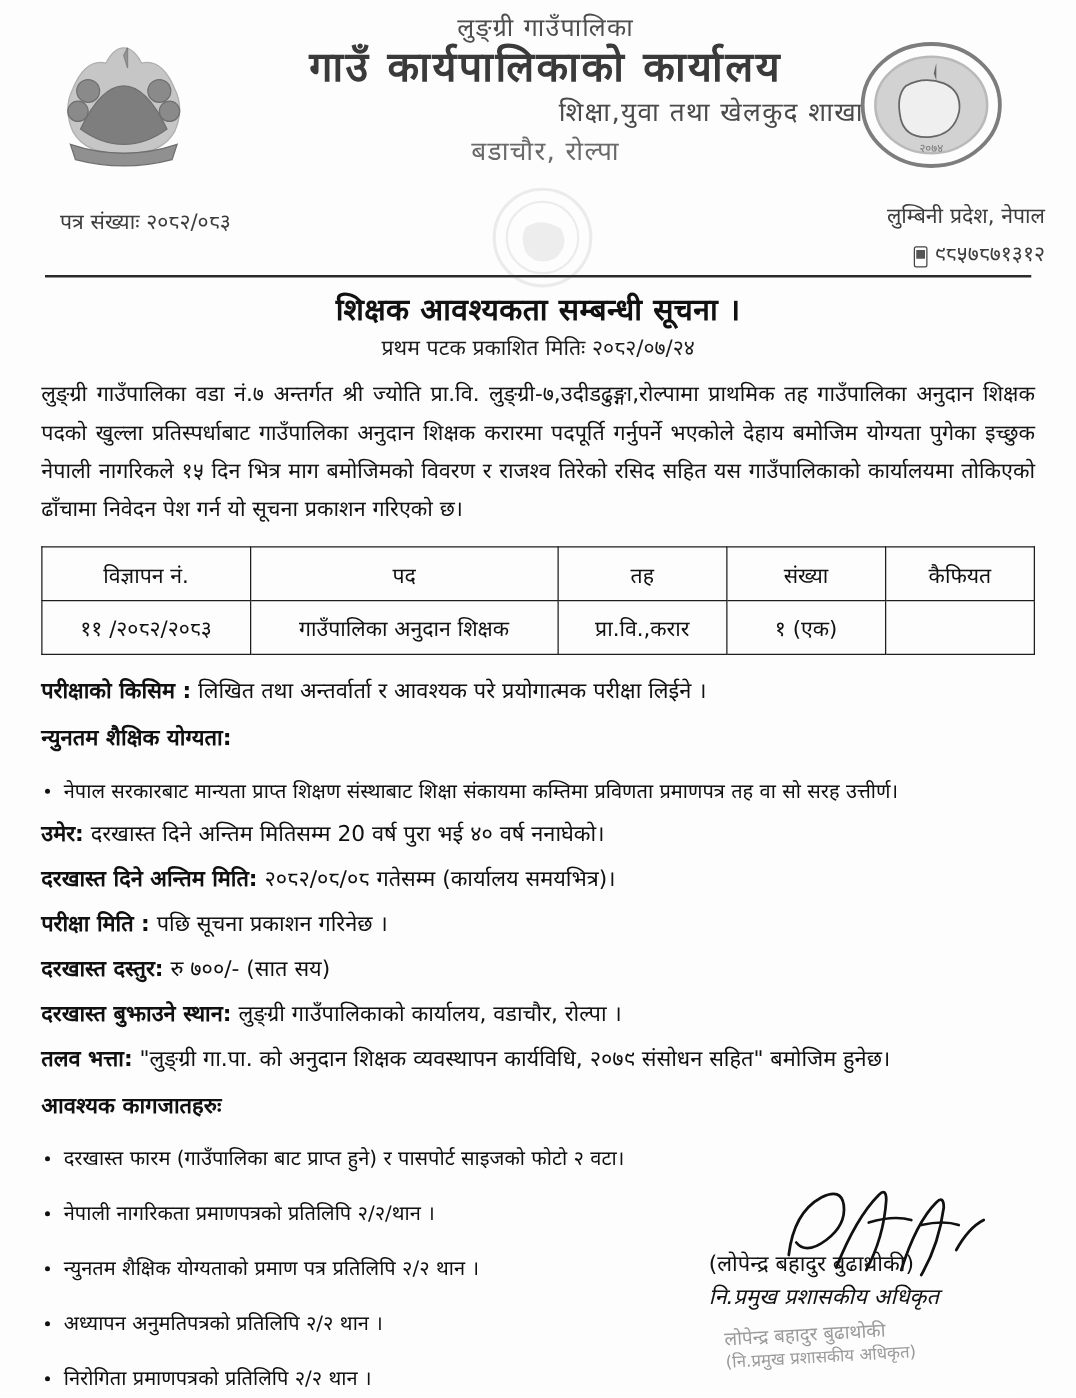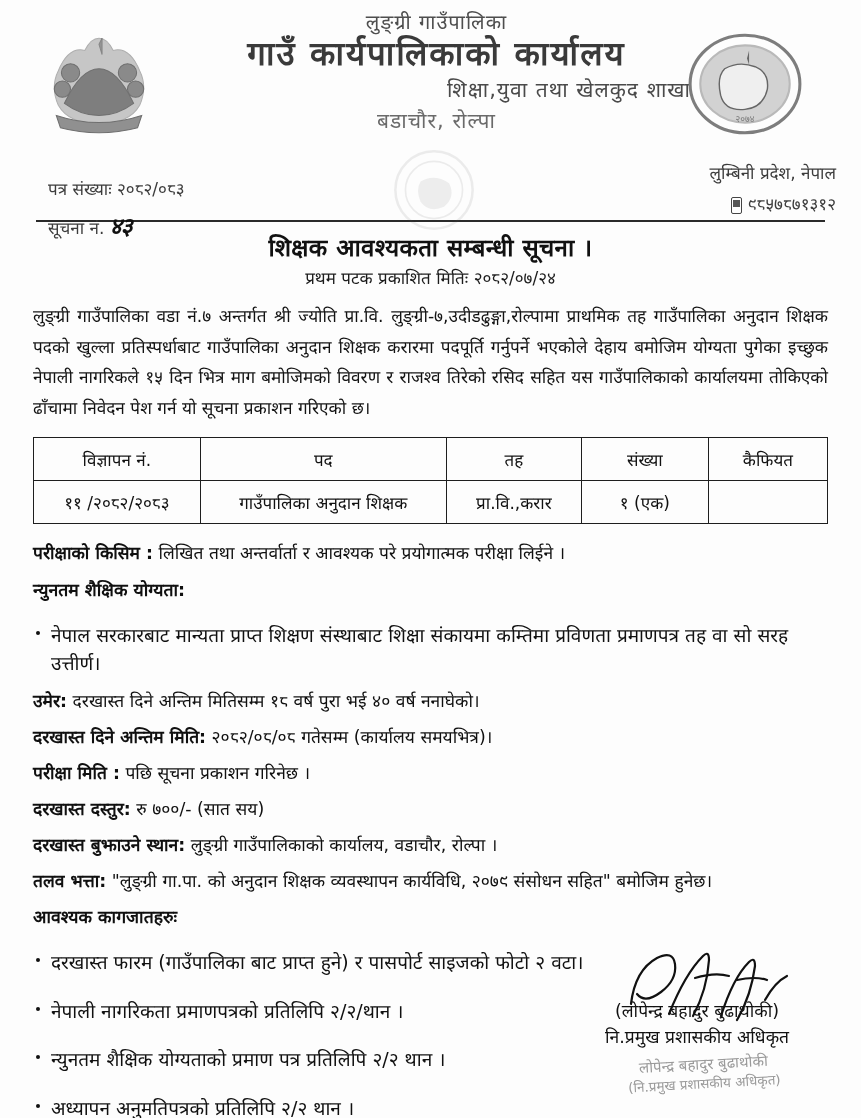--- a/index.html
+++ b/index.html
@@ -71,21 +71,21 @@
   }
 
   
   .meta {
     position: relative;
     height: 68px;
   }
   .meta-left {
     position: absolute;
     left: 48px;
-    top: 24px;
+    top: 13px;
     font-size: 17px;
     color: #3c3c3c;
     line-height: 1.85;
   }
   .meta-right {
     position: absolute;
     right: 25px;
     top: 8px;
     font-size: 17px;
     color: #3c3c3c;
@@ -196,21 +196,21 @@
   }
   ul.bullets {
     list-style: none;
     margin: 0 0 10px 0;
     padding: 0;
   }
   ul.bullets li {
     position: relative;
     padding-left: 18px;
     margin-bottom: 9px;
-    font-size: 19px;
+    font-size: 16px;
     line-height: 1.5;
     margin-top: 20px;
   }
   ul.bullets li::before {
     content: "";
     position: absolute;
     left: 3px;
     top: 10px;
     width: 4px;
     height: 4px;
@@ -218,40 +218,41 @@
     border-radius: 50%;
   }
   .edu-bullets li { margin-bottom: 4px; }
 
   
   .sign-block {
     position: absolute;
     right: 34px;
     bottom: 18px;
     width: 260px;
-    text-align: center;
+    text-align: left;
   }
   .sig-svg {
     position: absolute;
     right: 46px;
     bottom: 88px;
     width: 190px;
     height: 86px;
     pointer-events: none;
   }
   .sign-name {
     font-size: 17.5px;
     color: #111;
     white-space: nowrap;
   }
   .sign-title {
     font-size: 17.5px;
     color: #111;
     margin-top: 2px;
     white-space: nowrap;
+    font-style: italic;
   }
   .stamp {
     margin-top: 14px;
     color: #9a9a9a;
     font-size: 15px;
     line-height: 1.35;
     transform: rotate(-3.2deg);
     transform-origin: left top;
     padding-left: 12px;
   }
@@ -305,24 +306,20 @@
         <text x="60" y="92" font-size="9" fill="#777" text-anchor="middle" font-family="DejaVu Sans">२०७४</text>
       </svg>
     </div>
   </div>
 
   <div class="meta">
     <div class="meta-left">
       <div>
         <span>पत्र संख्याः</span>
         <span>२०८२/०८३</span>
-      </div>
-      <div>
-        <span>सूचना नं.</span>
-        <span class="handwritten">४३</span>
       </div>
     </div>
 
     <div class="meta-right">
       <div>लुम्बिनी प्रदेश, नेपाल</div>
       <div class="phone-row">
         <span class="phone-ic"></span>
         <span>९८५७८७१३१२</span>
       </div>
     </div>
@@ -373,21 +370,21 @@
       <span>लिखित तथा अन्तर्वार्ता र आवश्यक परे प्रयोगात्मक परीक्षा लिईने ।</span>
     </div>
 
     <div class="section-head">न्युनतम शैक्षिक योग्यता:</div>
     <ul class="bullets edu-bullets">
       <li>नेपाल सरकारबाट मान्यता प्राप्त शिक्षण संस्थाबाट शिक्षा संकायमा कम्तिमा प्रविणता प्रमाणपत्र तह वा सो सरह उत्तीर्ण।</li>
     </ul>
 
     <div class="detail-line">
       <span class="detail-label">उमेर:</span>
-      <span>दरखास्त दिने अन्तिम मितिसम्म १८  वर्ष पुरा भई ४० वर्ष ननाघेको।</span>
+      <span>दरखास्त दिने अन्तिम मितिसम्म 20  वर्ष पुरा भई ४० वर्ष ननाघेको।</span>
     </div>
 
     <div class="detail-line">
       <span class="detail-label">दरखास्त दिने अन्तिम मिति:</span>
       <span>२०८२/०८/०८ गतेसम्म (कार्यालय समयभित्र)।</span>
     </div>
 
     <div class="detail-line">
       <span class="detail-label">परीक्षा मिति :</span>
       <span>पछि सूचना प्रकाशन गरिनेछ ।</span>

